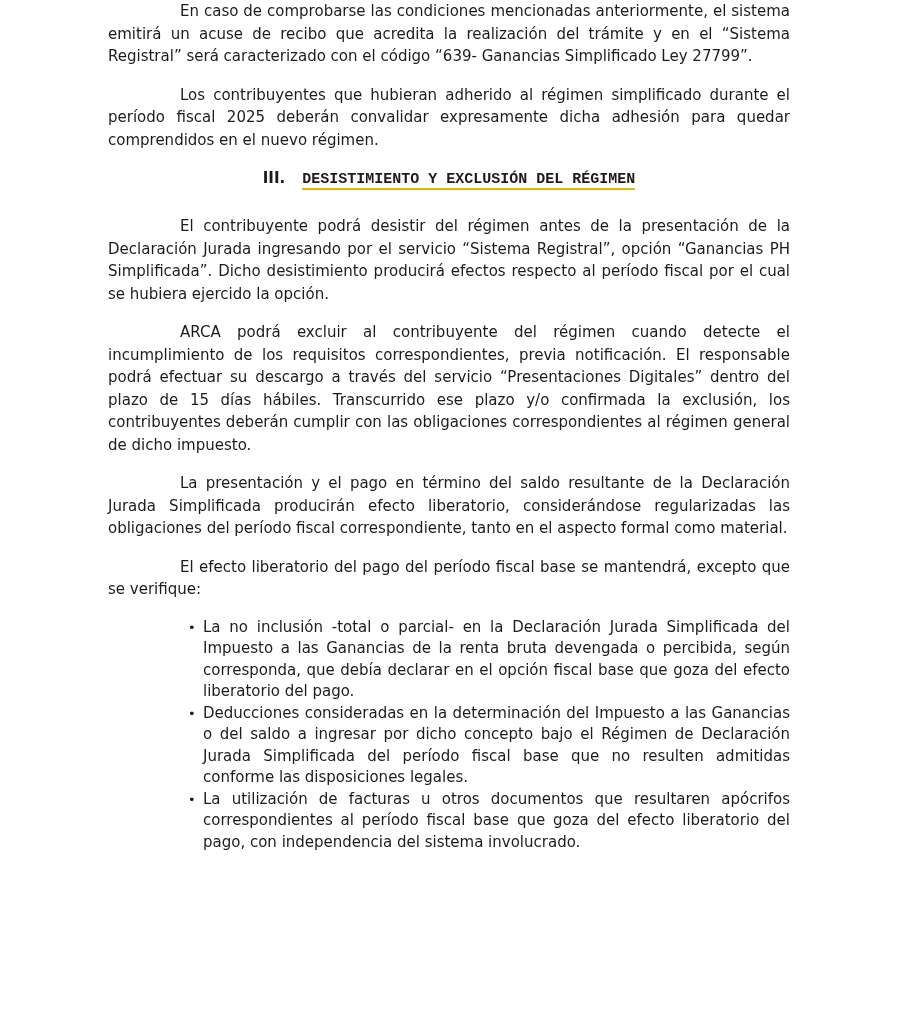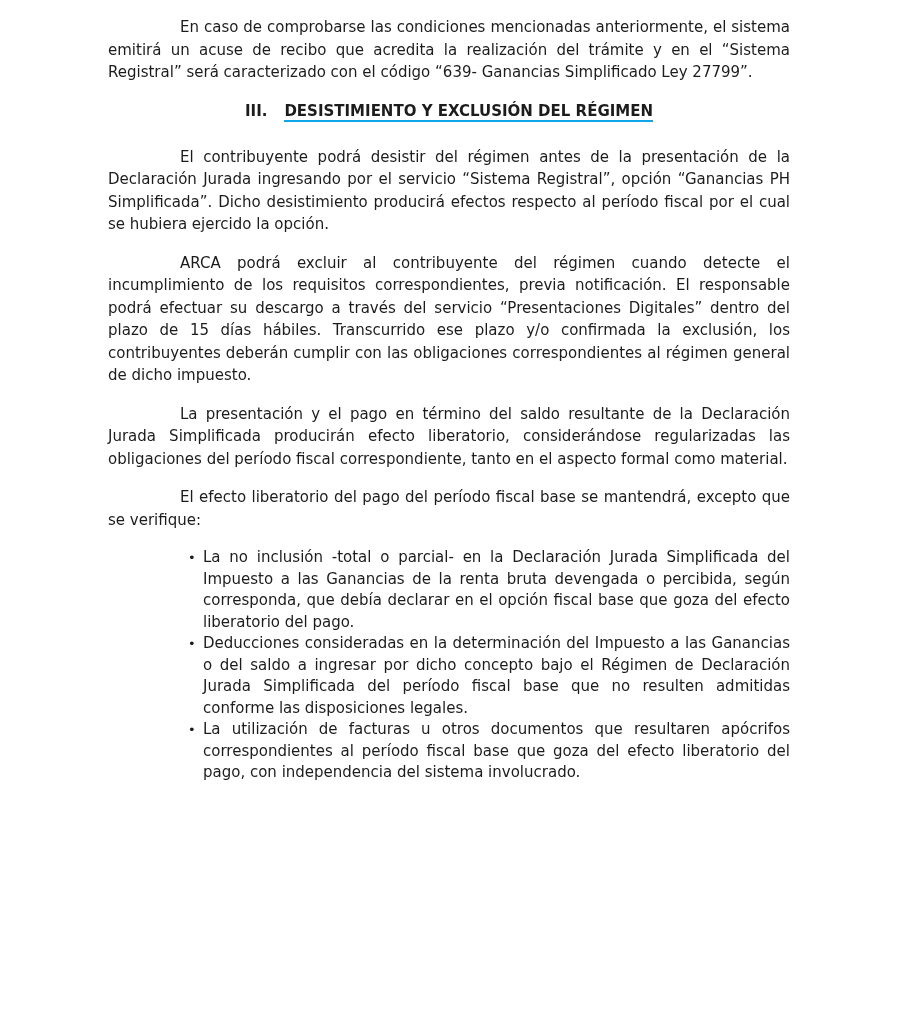--- a/index.html
+++ b/index.html
@@ -8,42 +8,43 @@
     width: 910px;
     height: 1024px;
     overflow: hidden;
     font-family: "DejaVu Sans", "Liberation Sans", sans-serif;
     font-size: 15px;
     color: #1c1c1c;
   }
   .page {
     width: 910px;
     height: 1024px;
-    padding: 16px 120px 0 108px;
+    padding: 0 120px 0 108px;
     background: #ffffff;
   }
   .para {
     text-align: justify;
     text-indent: 72px;
     line-height: 22.5px;
     margin: 0 0 16px 0;
   }
   .heading {
     text-align: center;
     font-weight: bold;
     line-height: 22px;
     white-space: nowrap;
   }
   .heading-3 { margin: 12px 0 24px 0; }
   .heading-4 { margin: 16px 0 21px 0; }
   .h-num { margin-right: 17px; }
   .heading-4 .h-num { margin-right: 11px; }
   .h-title {
-    border-bottom: 2px solid #0ea5e9;
+    border-bottom: 2px solid #eab308;
     padding-bottom: 0px;
+    font-family: Liberation Mono, monospace;
   }
   .bullets {
     list-style: none;
     margin: 2px 0 0 80px;
   }
   .bullet-item {
     position: relative;
     padding-left: 15px;
     text-align: justify;
     line-height: 21.5px;
@@ -56,20 +57,21 @@
     line-height: 21.5px;
   }
 </style>
 </head>
 <body>
 
 <div class="page">
 
   <p class="para">En caso de comprobarse las condiciones mencionadas anteriormente, el sistema emitirá un acuse de recibo que acredita la realización del trámite y en el “Sistema Registral” será caracterizado con el código “639- Ganancias Simplificado Ley 27799”.</p>
 
+  <p class="para">Los contribuyentes que hubieran adherido al régimen simplificado durante el período fiscal 2025 deberán convalidar expresamente dicha adhesión para quedar comprendidos en el nuevo régimen.</p>
 
   <div class="heading heading-3">
     <span class="h-num">III.</span><span class="h-title">DESISTIMIENTO Y EXCLUSIÓN DEL RÉGIMEN</span>
   </div>
 
   <p class="para">El contribuyente podrá desistir del régimen antes de la presentación de la Declaración Jurada ingresando por el servicio “Sistema Registral”, opción “Ganancias PH Simplificada”. Dicho desistimiento producirá efectos respecto al período fiscal por el cual se hubiera ejercido la opción.</p>
 
 
   <p class="para">ARCA podrá excluir al contribuyente del régimen cuando detecte el incumplimiento de los requisitos correspondientes, previa notificación. El responsable podrá efectuar su descargo a través del servicio “Presentaciones Digitales” dentro del plazo de 15 días hábiles. Transcurrido ese plazo y/o confirmada la exclusión, los contribuyentes deberán cumplir con las obligaciones correspondientes al régimen general de dicho impuesto.</p>
 

